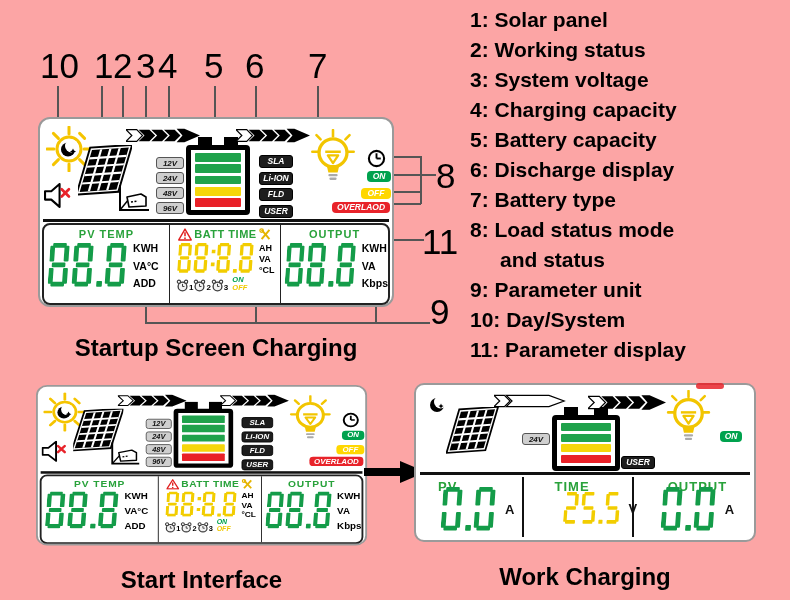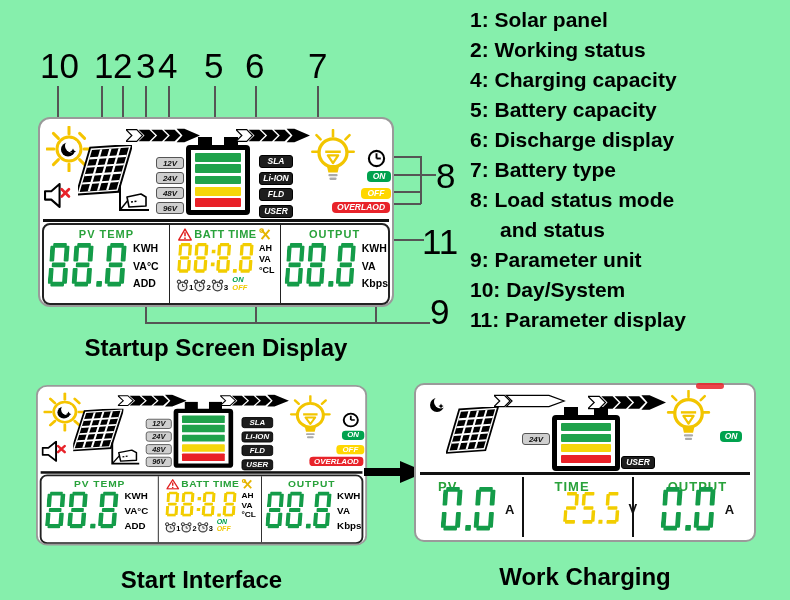--- a/index.html
+++ b/index.html
@@ -1,16 +1,16 @@
 <!DOCTYPE html>
 <html><head>
 <meta charset="utf-8">
 <style>
   html,body{margin:0;padding:0;background:#fff;}
-  .canvas{position:relative;width:790px;height:600px;background:#86efac;overflow:hidden;
+  .canvas{position:relative;width:790px;height:600px;background:#fca5a5;overflow:hidden;
           font-family:"Liberation Sans",sans-serif;color:#000;}
 
   
   .legend{position:absolute;left:470px;top:5px;}
   .legend-line{font-size:21px;font-weight:700;line-height:30px;white-space:nowrap;}
   .legend-line.indent{padding-left:30px;}
 
   
   .callout{position:absolute;font-size:35px;font-weight:400;line-height:1;}
   .co10{left:40px;top:48px}.co1{left:94px;top:48px}.co2{left:113px;top:48px}
@@ -118,20 +118,21 @@
   .wunit{font-size:13px;font-weight:700;color:#111;}
 </style>
 </head>
 <body>
 
 <div class="canvas">
 
   <div class="legend">
     <div class="legend-line">1: Solar panel</div>
     <div class="legend-line">2: Working status</div>
+    <div class="legend-line">3: System voltage</div>
     <div class="legend-line">4: Charging capacity</div>
     <div class="legend-line">5: Battery capacity</div>
     <div class="legend-line">6: Discharge display</div>
     <div class="legend-line">7: Battery type</div>
     <div class="legend-line">8: Load status mode</div>
     <div class="legend-line indent">and status</div>
     <div class="legend-line">9: Parameter unit</div>
     <div class="legend-line">10: Day/System</div>
     <div class="legend-line">11: Parameter display</div>
   </div>
@@ -458,21 +459,21 @@
               <b>KWH</b>
               <b>VA</b>
               <b>Kbps</b>
             </span>
           </div>
         </div>
       </div>
     </div>
   </div>
 
-  <div class="title title-startup">Startup Screen Display</div>
+  <div class="title title-startup">Startup Screen Charging</div>
 
   <div id="start-lcd-slot">
       <div class="lcd">
 
       <svg class="sunmoon" viewBox="0 0 46 46">
         <g stroke="#F5C400" stroke-width="3" stroke-linecap="round">
           <line x1="23" y1="1" x2="23" y2="8"></line>
             <line x1="23" y1="38" x2="23" y2="45"></line>
           <line x1="1" y1="23" x2="8" y2="23"></line>
             <line x1="38" y1="23" x2="45" y2="23"></line>

